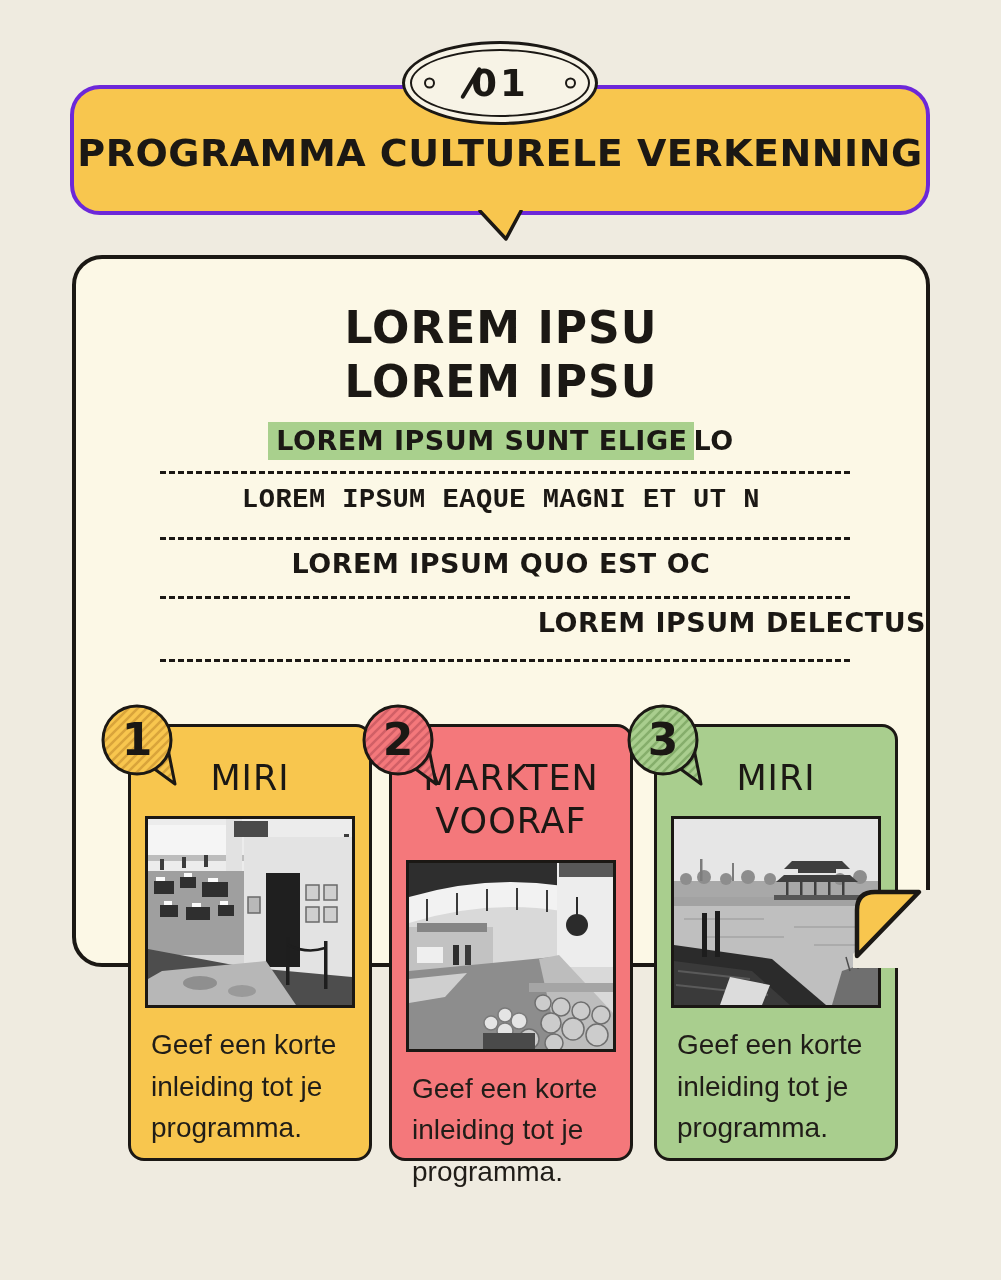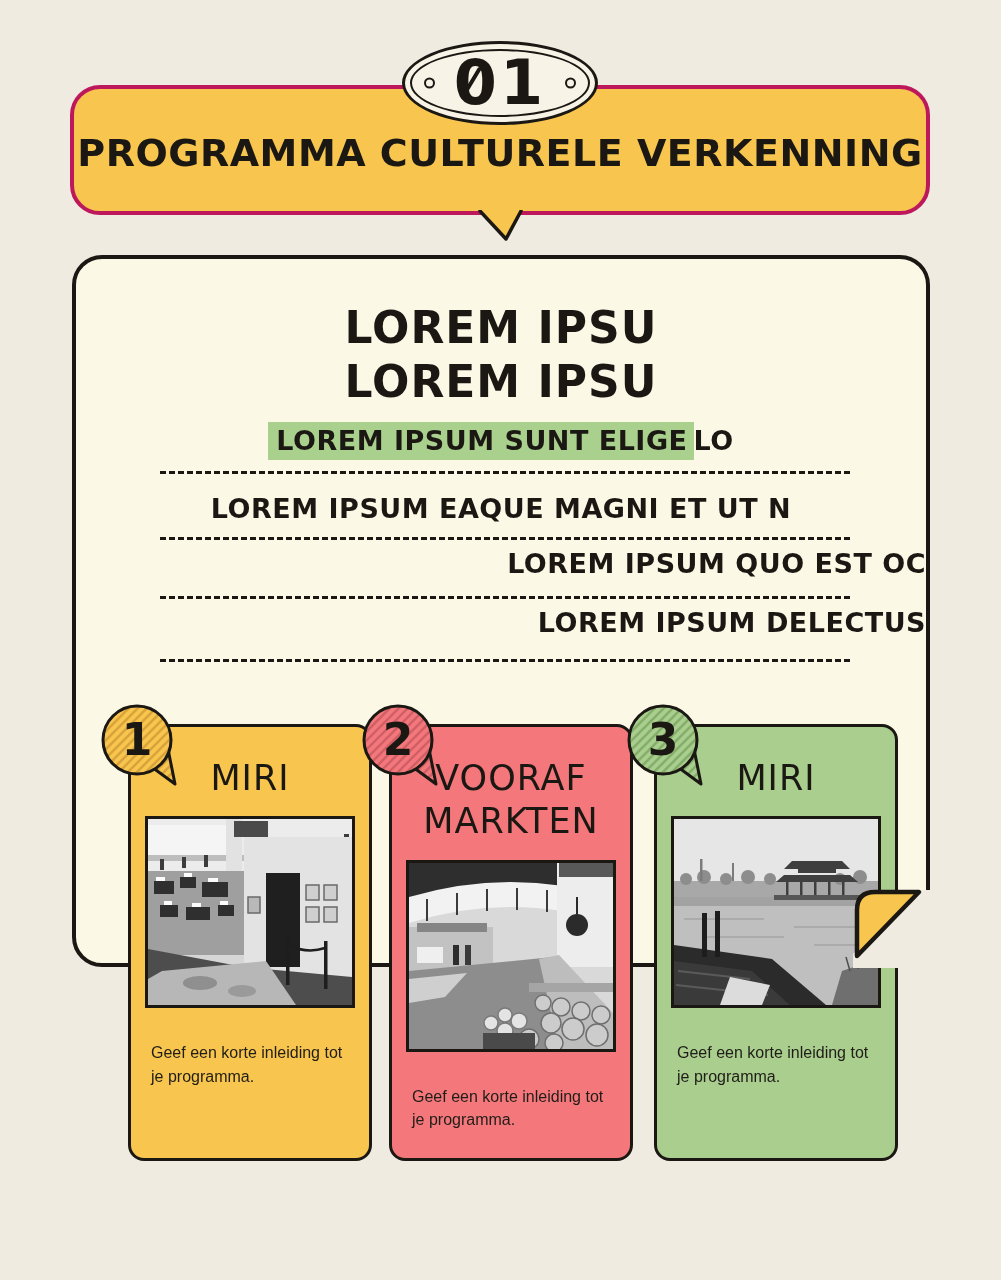--- a/index.html
+++ b/index.html
@@ -12,37 +12,37 @@
     position:absolute;left:402px;top:41px;width:196px;height:84px;
     border:3px solid #1b1814;border-radius:50%;
     display:flex;align-items:center;justify-content:center;z-index:6;
     box-sizing:border-box;
   }
   .oval-inner{
     position:absolute;left:5px;top:5px;right:5px;bottom:5px;
     border:2.5px solid #1b1814;border-radius:50%;
   }
   .oval-num{
-    position:relative;font-size:62px;font-weight:800;letter-spacing:3px;line-height:1;
+    position:relative;font-size:37px;font-weight:800;letter-spacing:3px;line-height:1;
     z-index:2;
   }
   .zero-slash{
     position:absolute;left:50%;top:50%;width:4px;height:36px;background:#1b1814;
     transform:translate(-31px,-50%) rotate(31deg);border-radius:2px;z-index:3;
   }
   .oval-dot{
     position:absolute;top:50%;width:11px;height:11px;border:2.5px solid #1b1814;
     border-radius:50%;transform:translateY(-50%);box-sizing:border-box;z-index:2;
   }
   .oval-dot.left{left:19px;}
   .oval-dot.right{right:19px;}
   
   .banner{
     position:absolute;left:70px;top:85px;width:860px;height:130px;
-    border:4px solid #be185d;border-radius:30px;box-sizing:border-box;
+    border:4px solid #6d28d9;border-radius:30px;box-sizing:border-box;
     display:flex;align-items:center;justify-content:center;z-index:4;
   }
   .banner-title{
     font-size:38px;font-weight:800;letter-spacing:0.5px;white-space:nowrap;
     padding-top:6px;
   }
   .banner-tail{position:absolute;left:478px;top:210px;z-index:5;}
   
   .sheet{
     position:absolute;left:72px;top:255px;width:858px;height:712px;
@@ -70,22 +70,22 @@
   .pcard.c2{left:578px;}
   .pcard-title{
     margin-top:30px;text-align:center;font-size:35px;font-weight:400;
     line-height:1.24;letter-spacing:1px;
   }
   .photo{
     display:block;margin:16px auto 0 auto;width:204px;height:186px;
     border:3px solid #1b1814;background:#cfcfcf;
   }
   .pcard-body{
-    margin:33px 18px 0 20px;font-family:"Liberation Sans",sans-serif;
-    font-size:16px;line-height:1.48;font-weight:400;color:#201d18;
+    margin:16px 18px 0 20px;font-family:"Liberation Sans",sans-serif;
+    font-size:28px;line-height:1.48;font-weight:400;color:#201d18;
   }
   .num-badge{position:absolute;left:-32px;top:-25px;width:100px;height:96px;}
   .num-badge text{
     font-family:"DejaVu Sans",sans-serif;font-weight:800;font-size:44px;
   }
   
   .fold{position:absolute;right:-5px;bottom:-5px;width:92px;height:92px;}
 </style>
 </head>
 <body style="background: rgb(239, 235, 224);">
@@ -111,24 +111,24 @@
   <div class="sheet-heading">
     <div>LOREM IPSU</div>
     <div>LOREM IPSU</div>
   </div>
 
   <div class="row" style="top:166px;">
     <span class="hl" style="background: rgb(169, 208, 141);">LOREM IPSUM SUNT ELIGE</span><span>LO</span>
   </div>
   <div class="dash" style="top:212px;"></div>
 
-  <div class="row" style="top:234px;">LOREM IPSUM EAQUE MAGNI ET UT N</div>
+  <div class="row" style="top:226px;font-family:Liberation Mono, monospace;">LOREM IPSUM EAQUE MAGNI ET UT N</div>
   <div class="dash" style="top:278px;"></div>
 
-  <div class="row" style="top:289px;text-align:right;">LOREM IPSUM QUO EST OC</div>
+  <div class="row" style="top:289px;">LOREM IPSUM QUO EST OC</div>
   <div class="dash" style="top:337px;"></div>
 
   <div class="row" style="top:348px;text-align:right;">LOREM IPSUM DELECTUS</div>
   <div class="dash" style="top:400px;"></div>
 
   <div class="pcard c0" style="background: rgb(248, 198, 78);">
     <svg class="num-badge" viewBox="0 0 100 96">
       <defs>
         <pattern id="hatch0" patternUnits="userSpaceOnUse" width="9" height="9">
           <rect width="9" height="9" fill="#F8C64E"></rect>
@@ -202,22 +202,22 @@
         <pattern id="hatch1" patternUnits="userSpaceOnUse" width="9" height="9">
           <rect width="9" height="9" fill="#F4787B"></rect>
           <path d="M-2,2 L2,-2 M0,9 L9,0 M7,11 L11,7" fill="none" stroke-width="2.6" stroke="#D15F66"></path>
         </pattern>
       </defs>
       <path d="M46,60 L76,82 L68,42 Z" fill="url(#hatch1)" stroke="#1b1814" stroke-width="3" stroke-linejoin="round"></path>
       <circle cx="38" cy="38" r="34" fill="url(#hatch1)" stroke="#1b1814" stroke-width="3"></circle>
       <text x="38" y="53" text-anchor="middle" fill="#1b1814">2</text>
     </svg>
     <div class="pcard-title">
+      <div>MARKTEN</div>
       <div>VOORAF</div>
-      <div>MARKTEN</div>
     </div>
     <svg class="photo" viewBox="0 0 204 186">
       <rect width="204" height="186" fill="#d9d9d9"></rect>
       <rect width="204" height="34" fill="#2e2e2e"></rect>
       <path d="M0,34 Q102,4 204,34 L204,60 Q102,28 0,60 Z" fill="#f2f2f2"></path>
       <g stroke="#3a3a3a" stroke-width="2">
         <line x1="18" y1="36" x2="18" y2="58"></line>
           <line x1="48" y1="30" x2="48" y2="52"></line>
         <line x1="78" y1="26" x2="78" y2="48"></line>
           <line x1="108" y1="25" x2="108" y2="47"></line>

